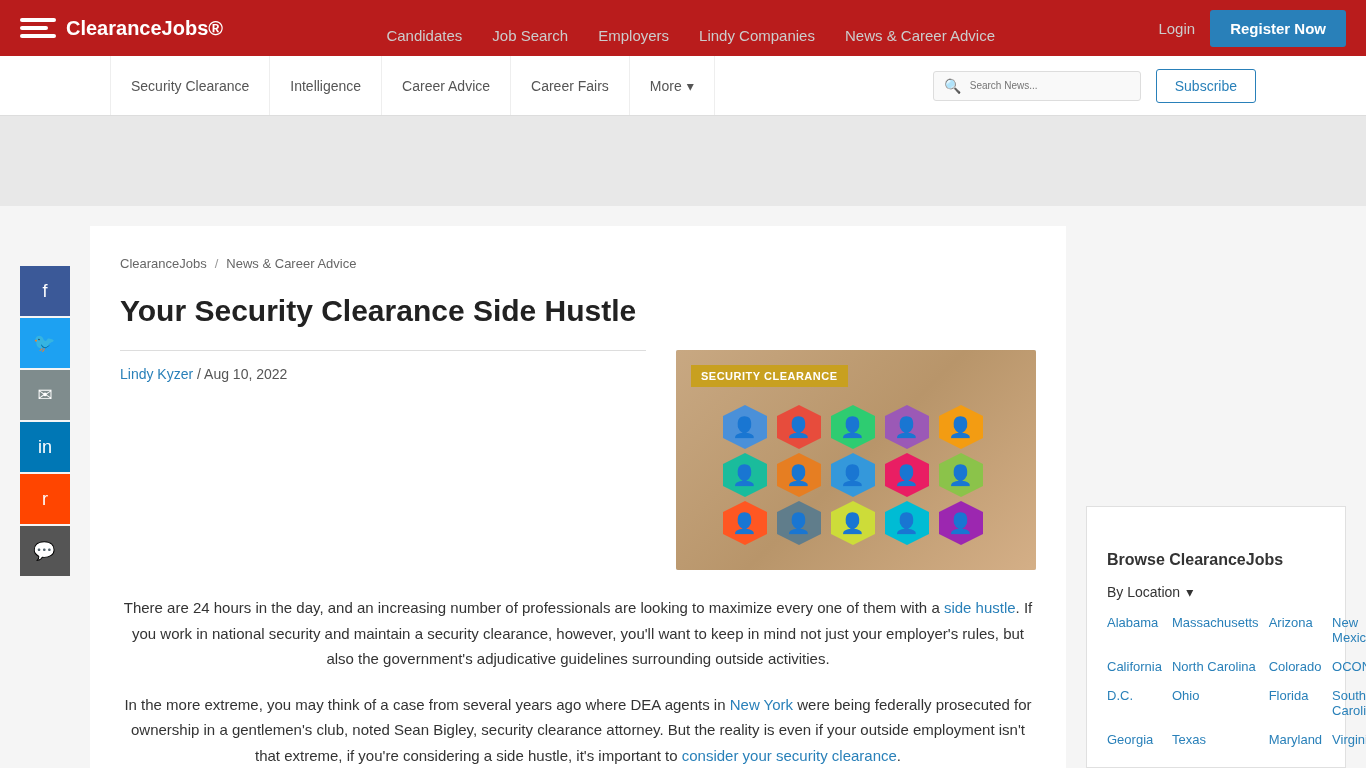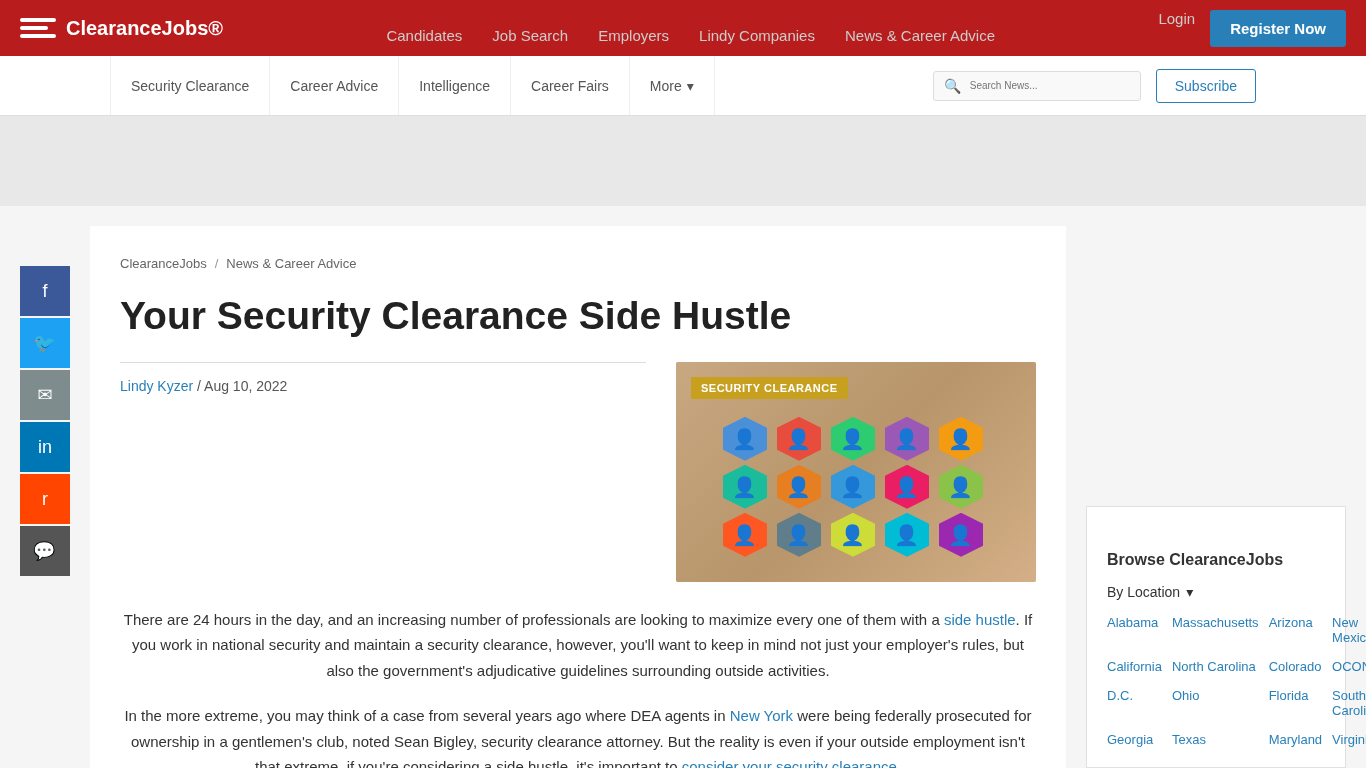--- a/index.html
+++ b/index.html
@@ -46,20 +46,21 @@
       align-items: center;
       margin-top: 14px;
     }
     .top-nav-links a {
       color: #ccc;
       text-decoration: none;
       font-size: 15px;
     }
     .top-nav-right {
       display: flex;
+      align-items: center;
       gap: 15px;
     }
     .login-link {
       color: #ccc;
       text-decoration: none;
       font-size: 15px;
     }
     .register-btn {
       background: #2980b9;
       color: white;
@@ -199,21 +200,21 @@
       font-size: 13px;
       margin-bottom: 20px;
       display: flex;
       align-items: center;
       gap: 8px;
     }
     .breadcrumb a { color: #666; text-decoration: none; }
     .breadcrumb-sep { color: #999; }
 
     .article-title {
-      font-size: 39px;
+      font-size: 30px;
       font-weight: bold;
       color: #222;
       margin-bottom: 20px;
       line-height: 1.3;
     }
 
     .article-header {
       display: flex;
       gap: 30px;
       margin-bottom: 25px;
@@ -358,22 +359,22 @@
       <a href="#" class="login-link">Login</a>
       <button class="register-btn">Register Now</button>
     </div>
   </div>
 </nav>
 
 <nav>
   <div class="sub-nav">
     <div class="sub-nav-links">
       <a href="#">Security Clearance</a>
+      <a href="#">Intelligence</a>
       <a href="#">Career Advice</a>
-      <a href="#">Intelligence</a>
       <a href="#">Career Fairs</a>
       <div class="more-btn">
         <span>More</span>
         <span class="chevron-down"></span>
       </div>
     </div>
     <div class="sub-nav-right">
       <div class="search-box">
         <span>🔍</span>
         <input type="text" placeholder="Search News..." style="">

